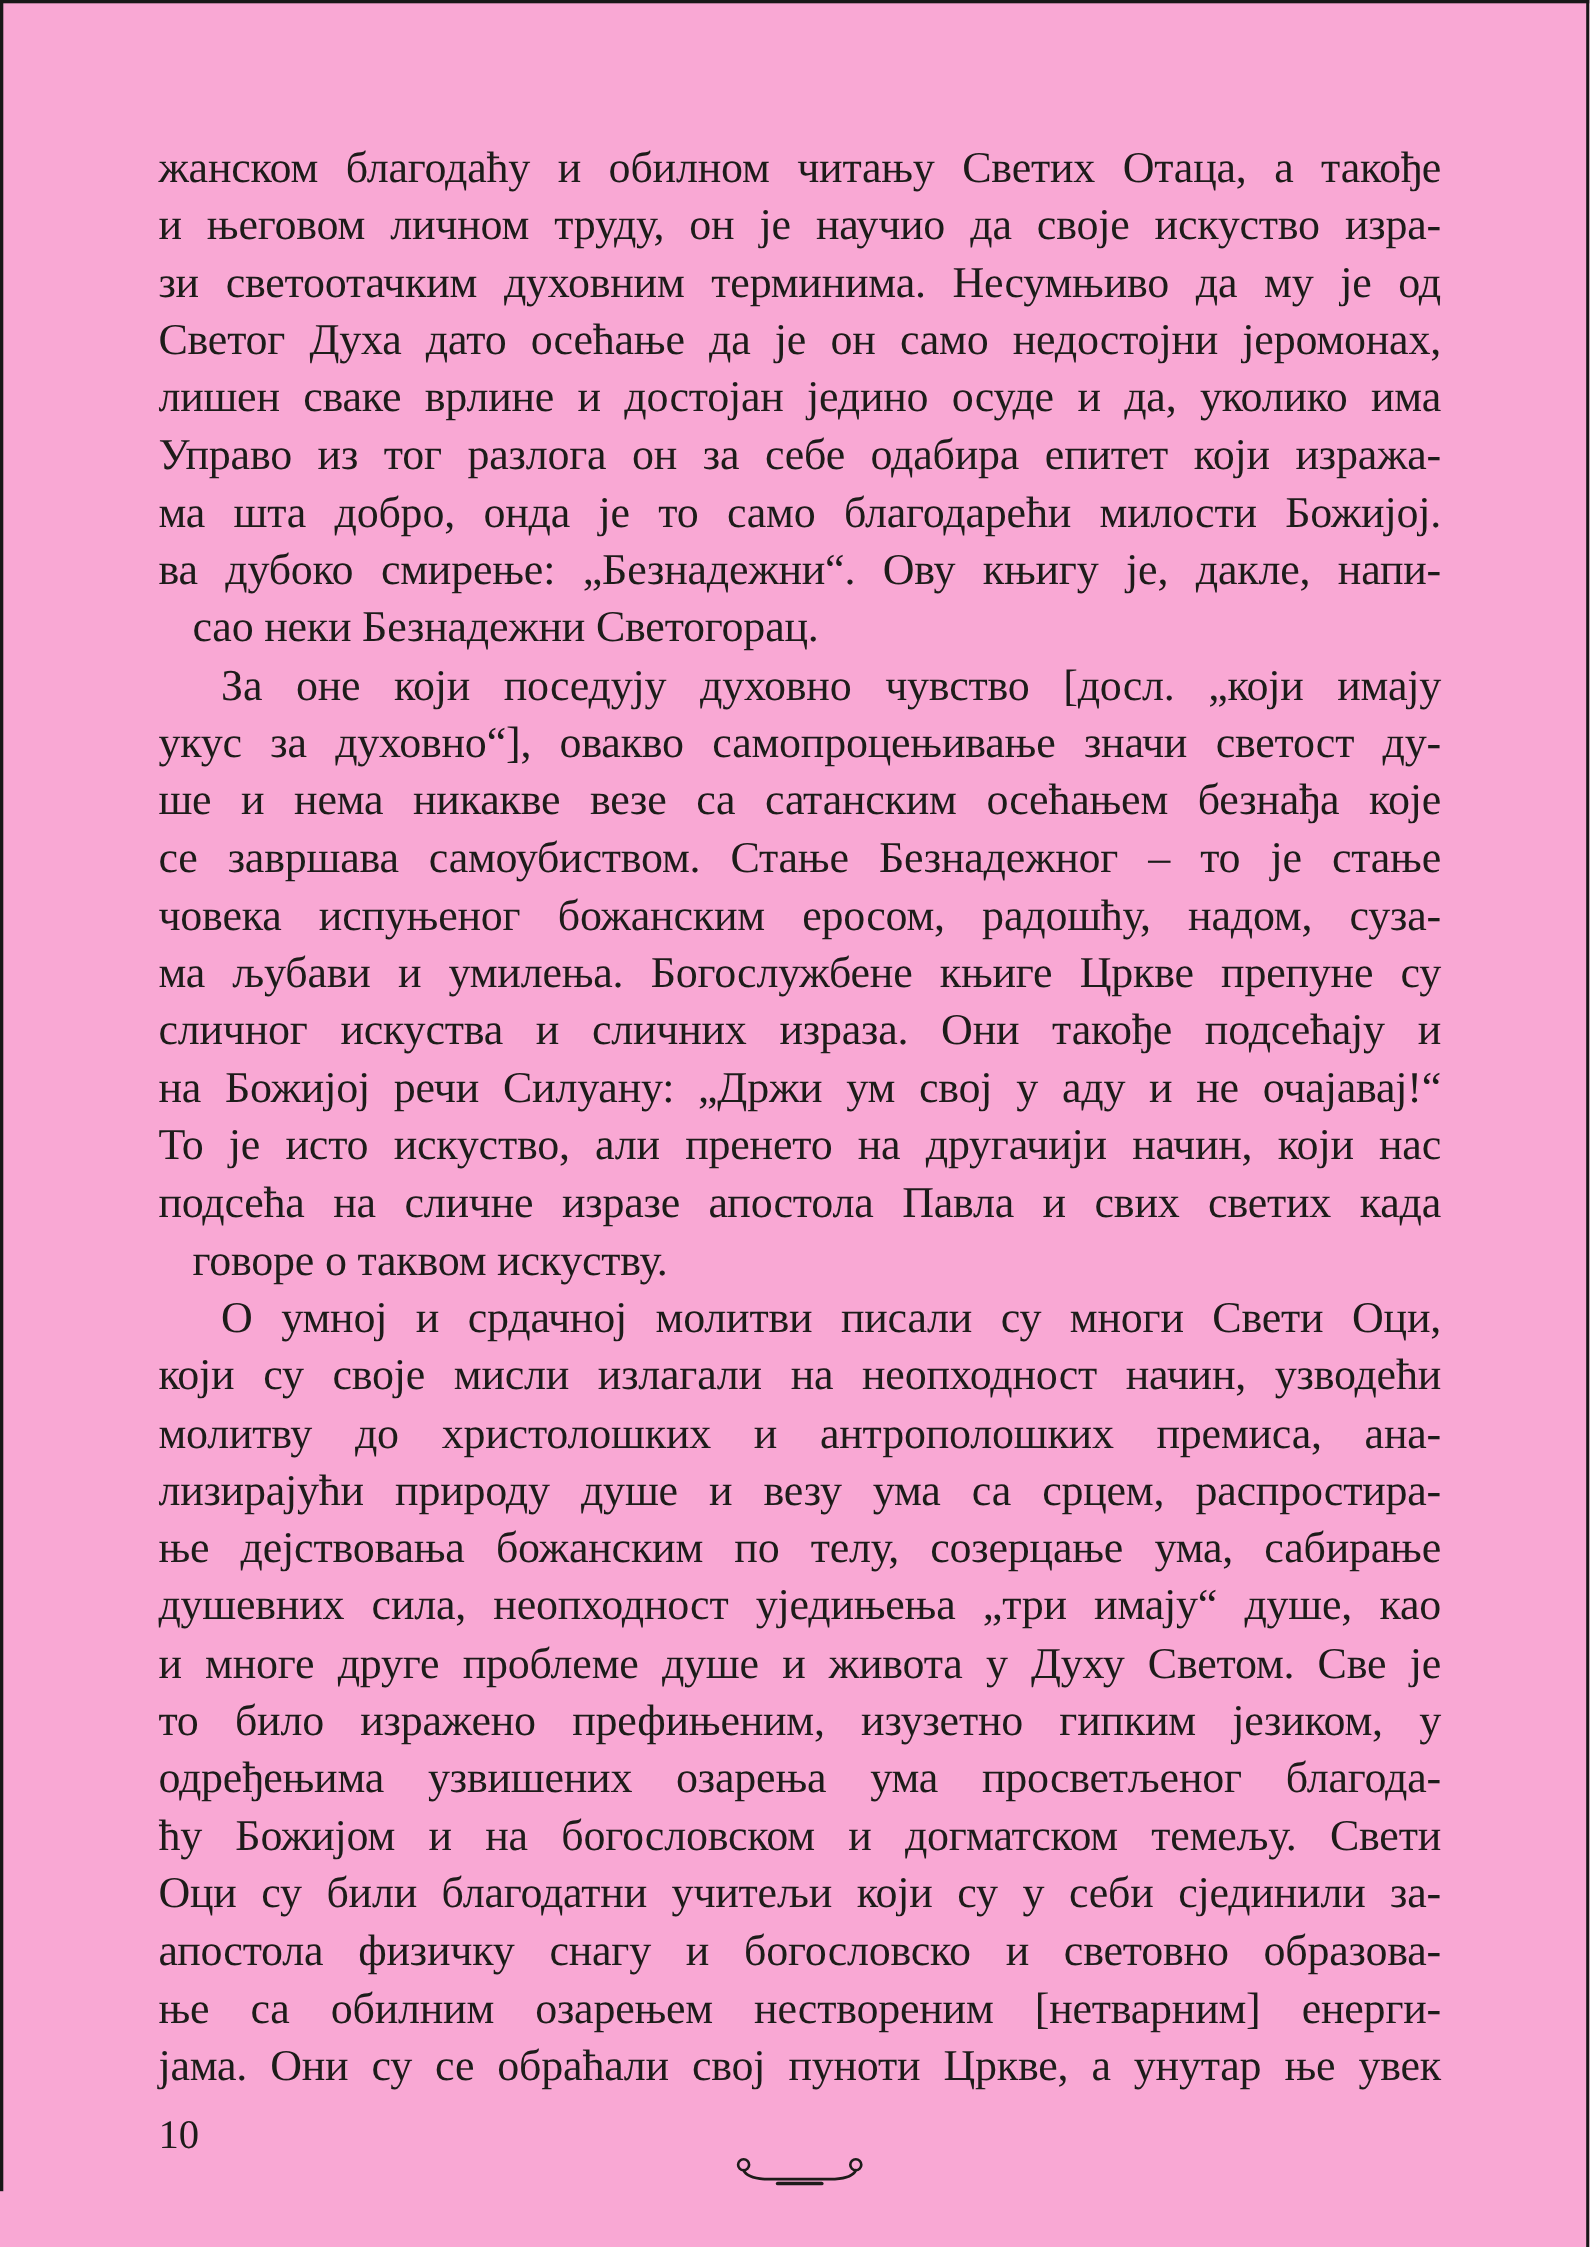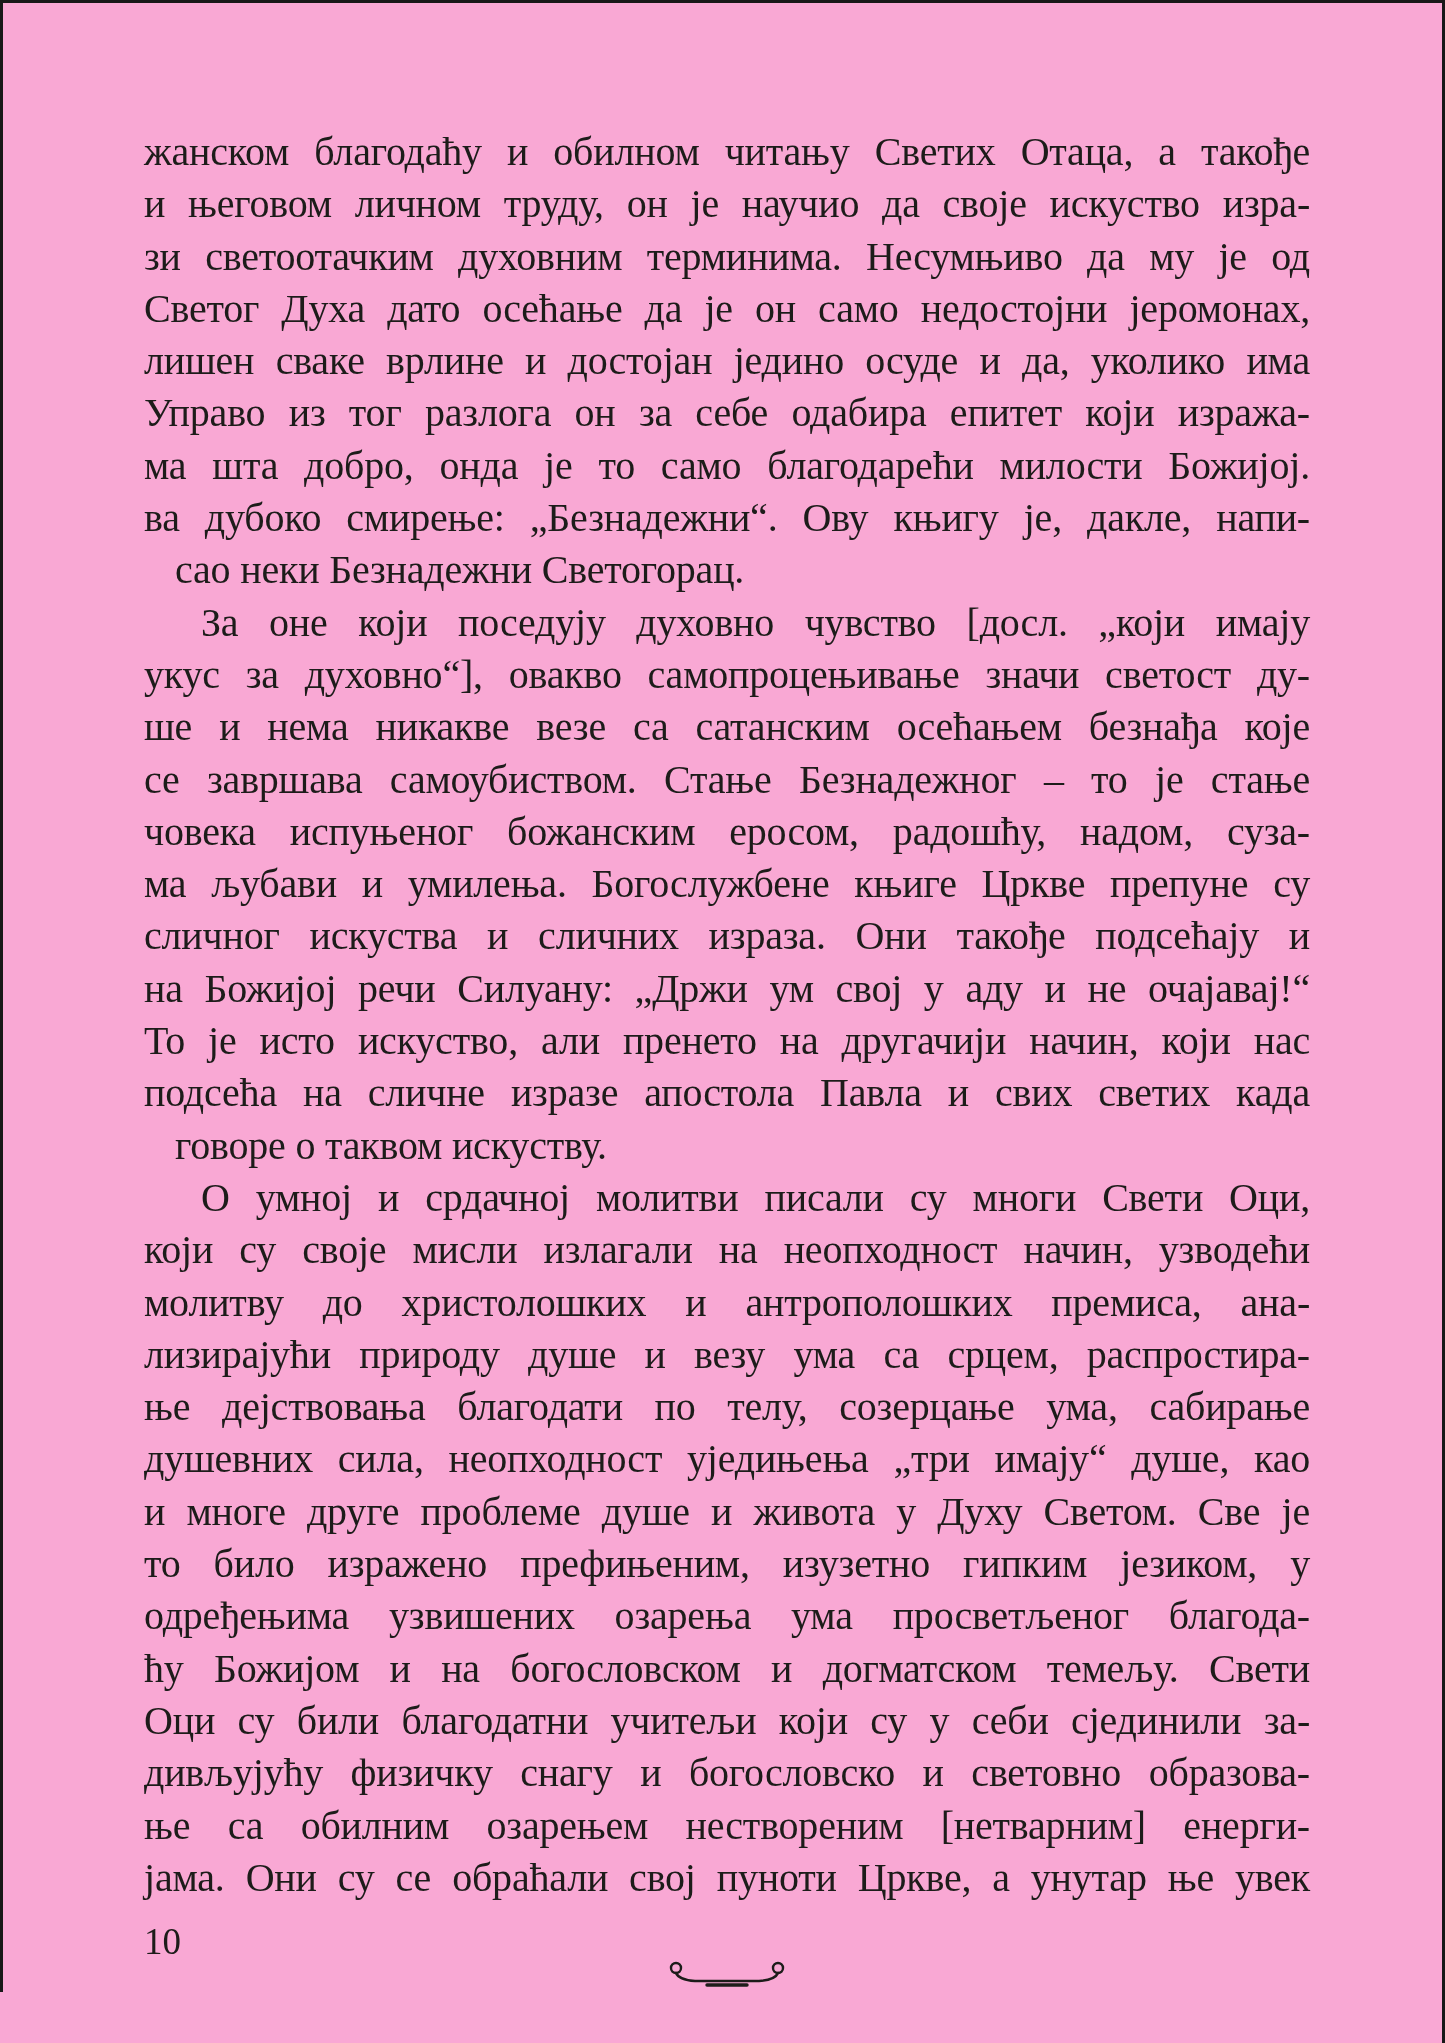--- a/index.html
+++ b/index.html
@@ -85,28 +85,28 @@
         <div class="line">на Божијој речи Силуану: „Држи ум свој у аду и не очајавај!“</div>
         <div class="line">То је исто искуство, али пренето на другачији начин, који нас</div>
         <div class="line">подсећа на сличне изразе апостола Павла и свих светих када</div>
         <div class="line last">говоре о таквом искуству.</div>
       </div>
       <div class="paragraph">
         <div class="line indent">О умној и срдачној молитви писали су многи Свети Оци,</div>
         <div class="line">који су своје мисли излагали на неопходност начин, узводећи</div>
         <div class="line">молитву до христолошких и антрополошких премиса, ана-</div>
         <div class="line">лизирајући природу душе и везу ума са срцем, распростира-</div>
-        <div class="line">ње дејствовања благодати по телу, созерцање ума, сабирање</div>
+        <div class="line">ње дејствовања божанским по телу, созерцање ума, сабирање</div>
         <div class="line">душевних сила, неопходност уједињења „три имају“ душе, као</div>
         <div class="line">и многе друге проблеме душе и живота у Духу Светом. Све је</div>
         <div class="line">то било изражено префињеним, изузетно гипким језиком, у</div>
         <div class="line">одређењима узвишених озарења ума просветљеног благода-</div>
         <div class="line">ћу Божијом и на богословском и догматском темељу. Свети</div>
         <div class="line">Оци су били благодатни учитељи који су у себи сјединили за-</div>
-        <div class="line">дивљујућу физичку снагу и богословско и световно образова-</div>
+        <div class="line">апостола физичку снагу и богословско и световно образова-</div>
         <div class="line">ње са обилним озарењем нествореним [нетварним] енерги-</div>
         <div class="line">јама. Они су се обраћали свој пуноти Цркве, а унутар ње увек</div>
       </div>
     </div>
 
   <div class="footer">
     <div class="page-number">10</div>
     <svg class="flourish" width="124" height="36" viewBox="0 0 124 36" fill="none" xmlns="http://www.w3.org/2000/svg">
       <circle cx="11" cy="14" r="5" stroke="#1d1c1a" stroke-width="2.4"></circle>
       <circle cx="113" cy="14" r="5" stroke="#1d1c1a" stroke-width="2.4"></circle>

